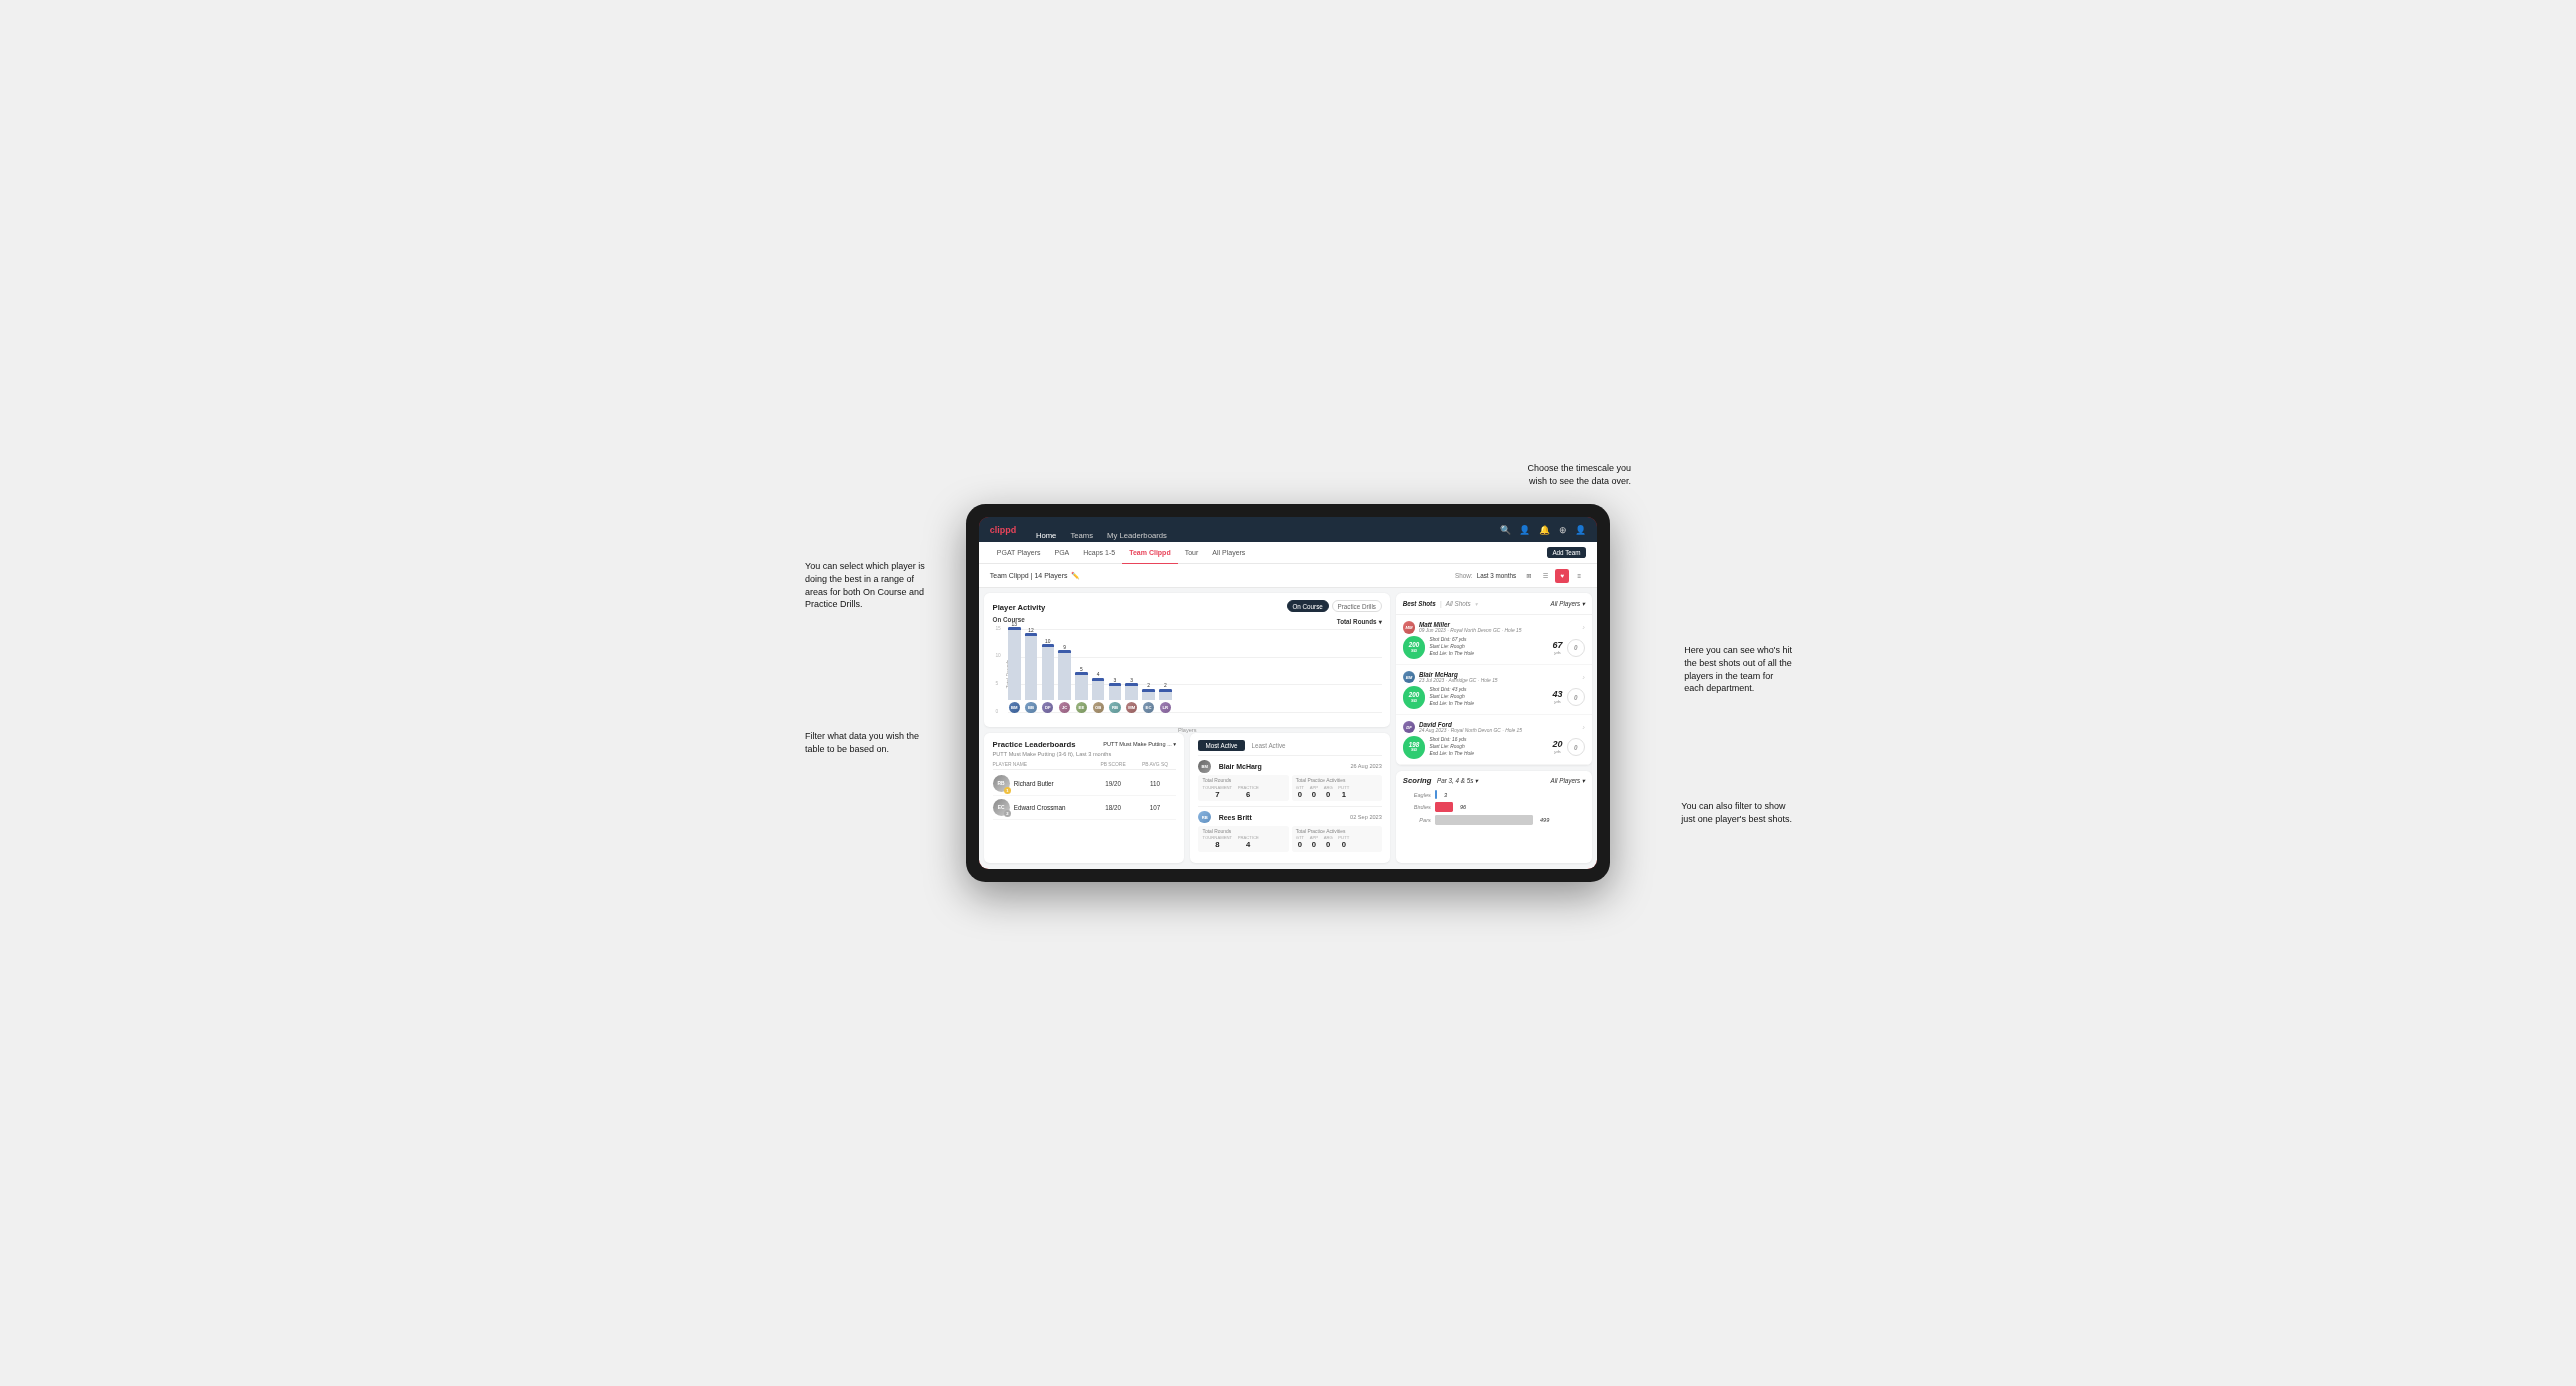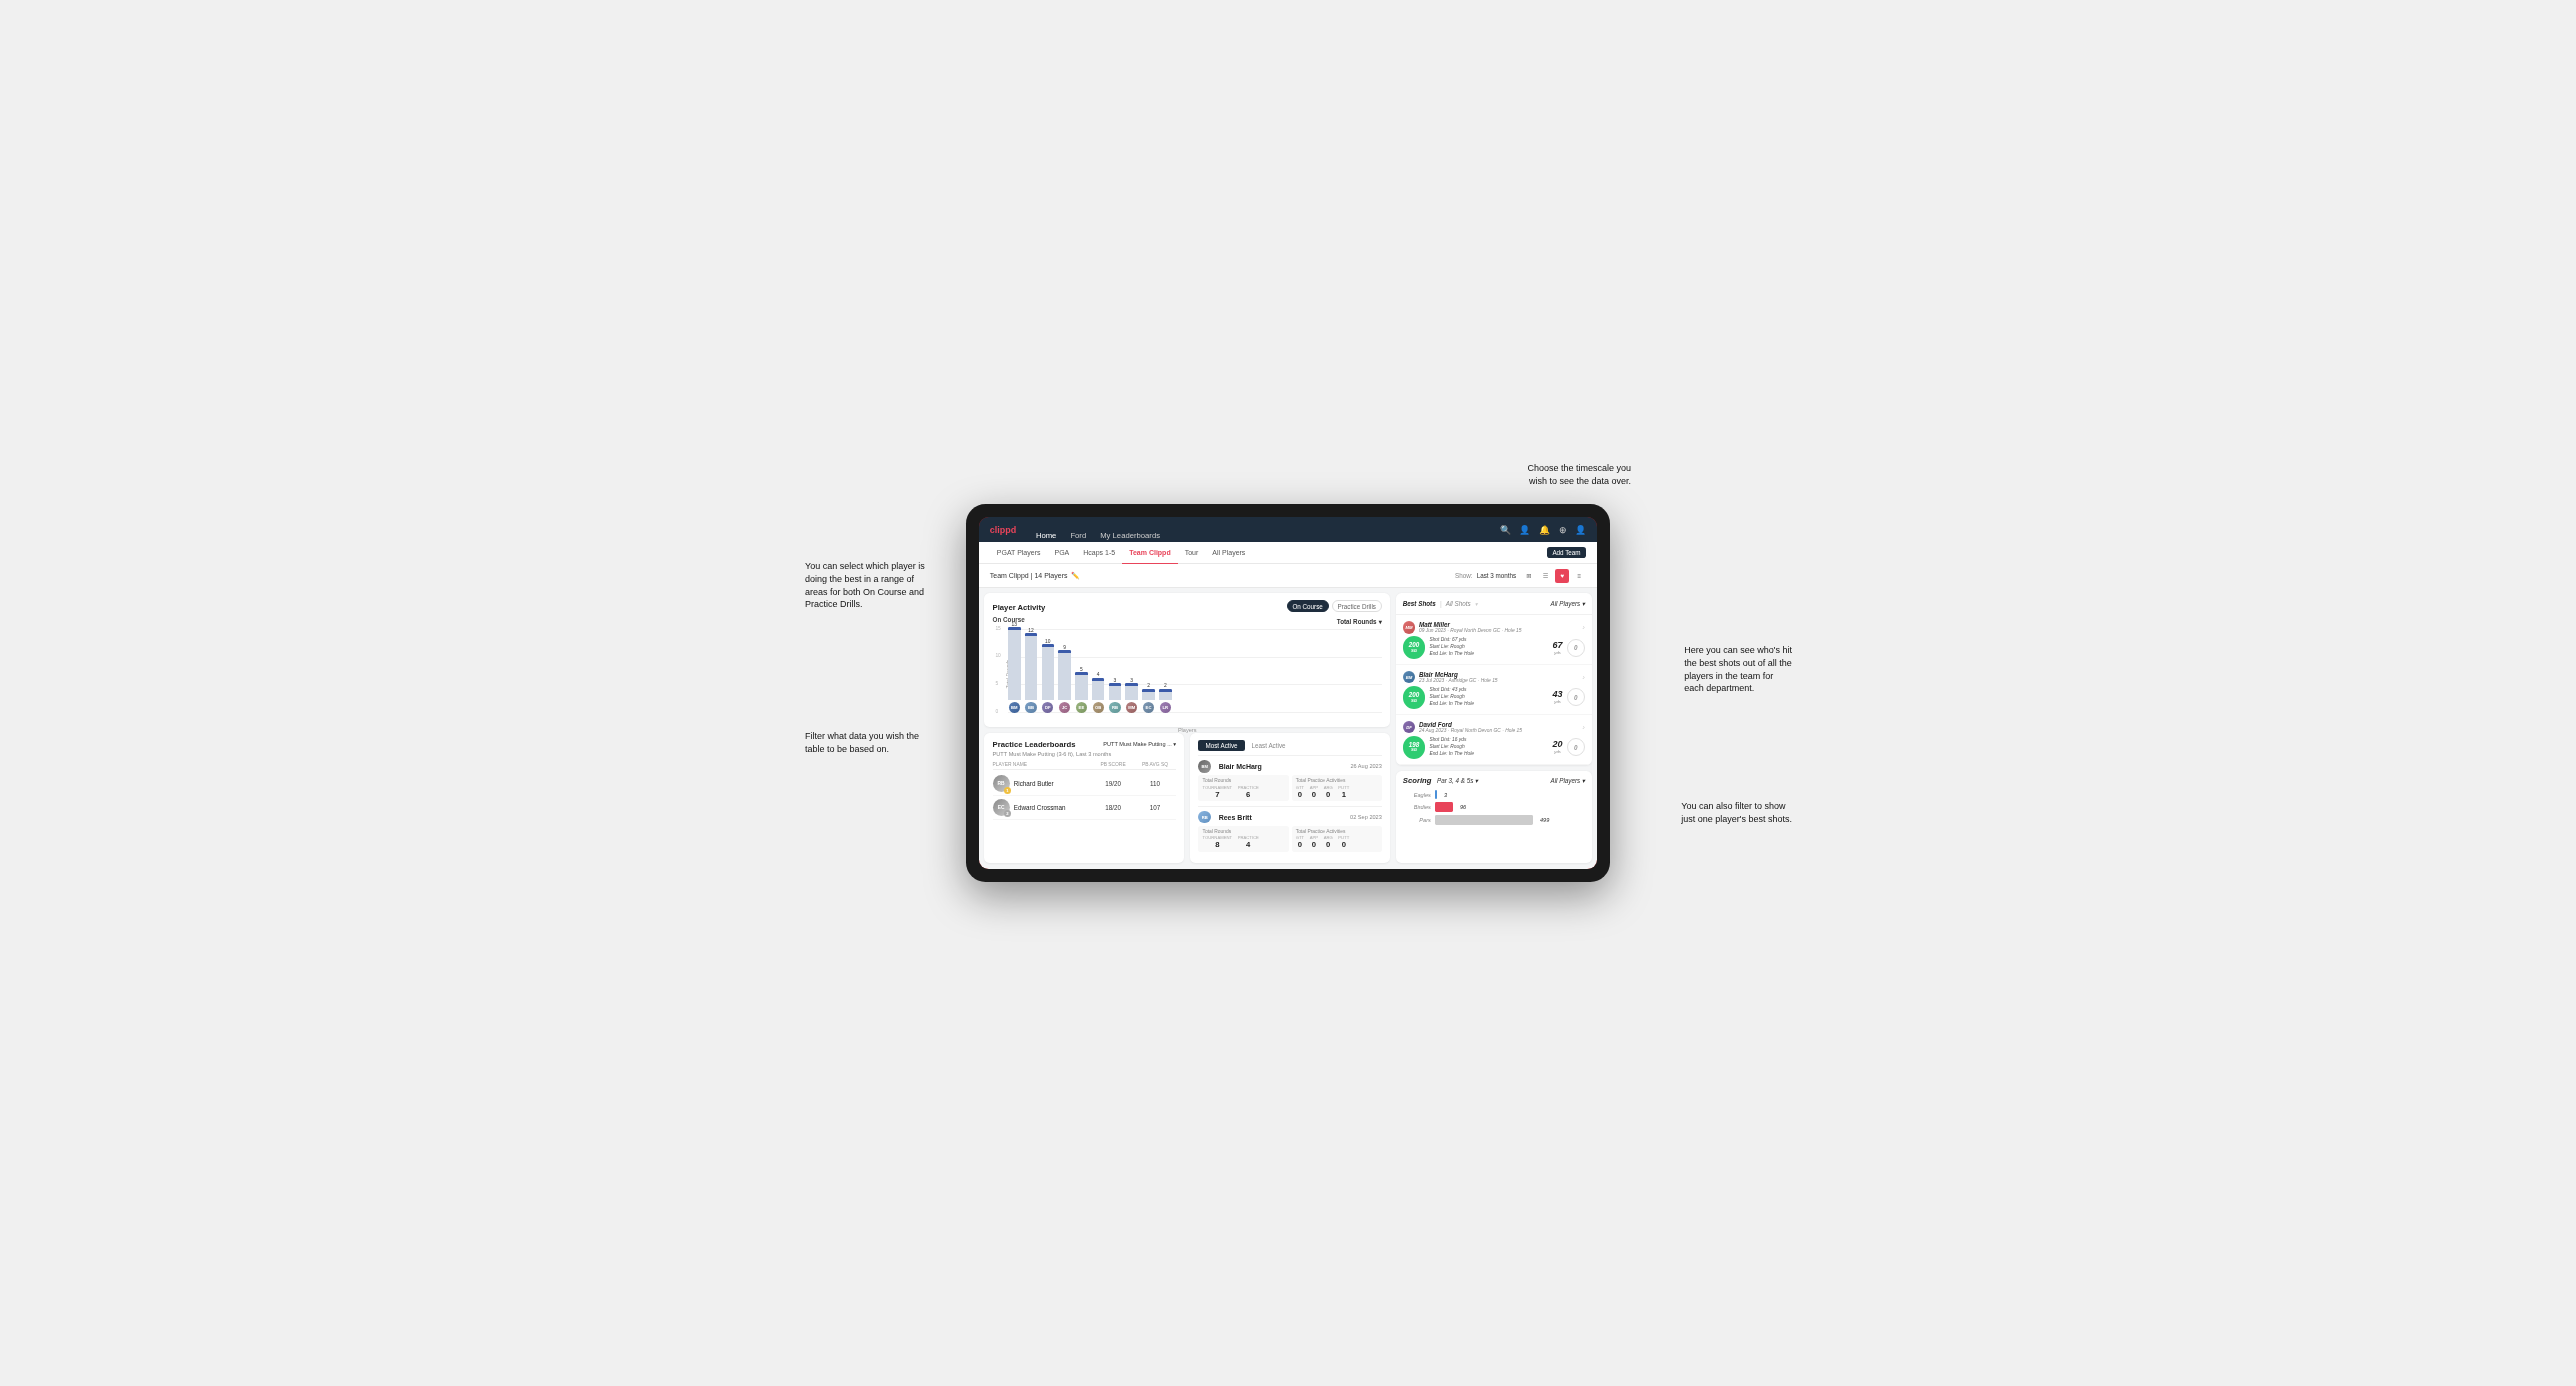--- a/index.html
+++ b/index.html
@@ -750,21 +750,21 @@
   <div class="annotation" style="position:absolute; top:140px; right:-182px; max-width:161px;">Here you can see who's hit<br>the best shots out of all the<br>players in the team for<br>each department.</div>
 
   <div class="annotation" style="position:absolute; bottom:56px; right:-182px; max-width:161px;">You can also filter to show<br>just one player's best shots.</div>
 
   <div class="tablet-frame">
     <div class="tablet-screen">
 
       <div class="top-nav">
         <span class="nav-logo">clippd</span>
         <span class="nav-item active">Home</span>
-        <span class="nav-item">Ford</span>
+        <span class="nav-item">Teams</span>
         <span class="nav-item">My Leaderboards</span>
         <div class="nav-icons">
           <span class="nav-icon">🔍</span>
           <span class="nav-icon">👤</span>
           <span class="nav-icon">🔔</span>
           <span class="nav-icon">⊕</span>
           <span class="nav-icon">👤</span>
         </div>
       </div>
 

